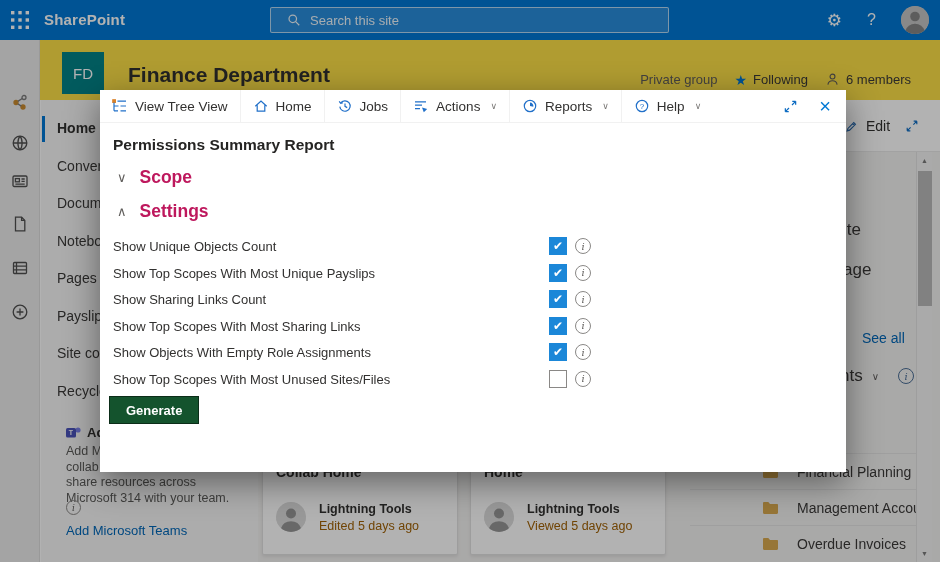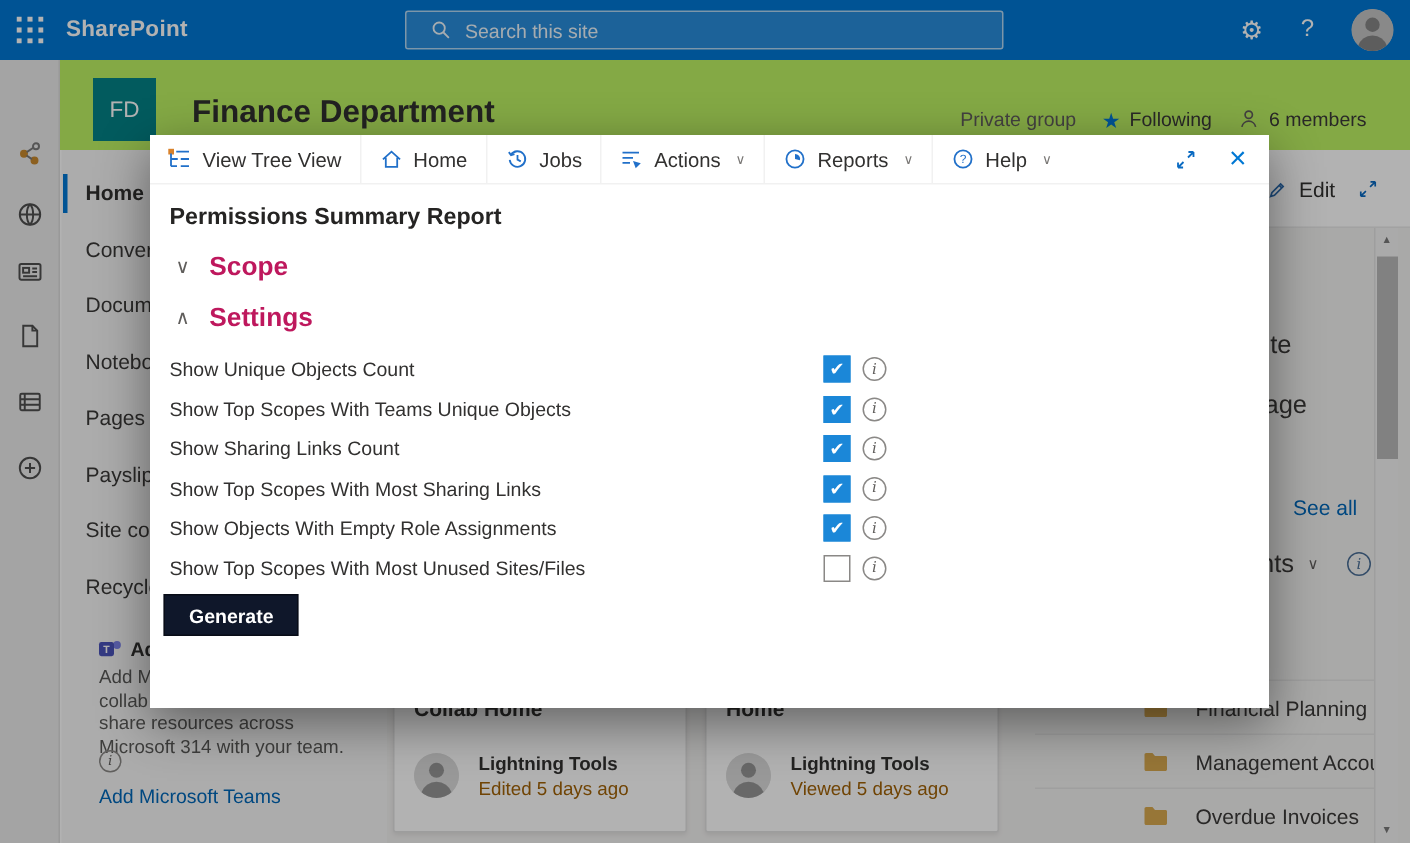--- a/index.html
+++ b/index.html
@@ -12,21 +12,21 @@
   .brand { position:absolute; left:44px; top:11px; color:#fff; font-size:15px; font-weight:700; letter-spacing:.2px; cursor:pointer; }
   .searchbox { position:absolute; left:270px; top:7px; width:399px; height:26px; background:rgba(255,255,255,.16);
     border:1px solid rgba(255,255,255,.65); border-radius:2px; display:flex; align-items:center; gap:9px;
     padding:0 10px 0 16px; color:rgba(255,255,255,.92); font-size:13px; cursor:text; }
   .suite-actions { position:absolute; right:0; top:0; height:40px; display:flex; align-items:center; gap:25px; padding-right:11px; }
   .gear { color:#fff; font-size:17px; cursor:pointer; }
   .helpq { color:#fff; font-size:16px; cursor:pointer; }
   .avatar { width:28px; height:28px; border-radius:50%; overflow:hidden; background:#c9c9c9; cursor:pointer; }
 
   
-  .site-header { position:absolute; left:40px; top:40px; right:0; height:60px; background:#bef264; }
+  .site-header { position:absolute; left:40px; top:40px; right:0; height:60px; background:#fde047; }
   .fd-tile { position:absolute; left:22px; top:12px; width:42px; height:42px; background:#038387; color:#fff;
     display:flex; align-items:center; justify-content:center; font-size:15px; cursor:pointer; }
   .site-title { position:absolute; left:88px; top:23px; font-size:21px; font-weight:700; color:#323130; }
   .site-meta { position:absolute; right:29px; top:32px; display:flex; align-items:center; gap:17px; font-size:13px; color:#605e5c; }
   .meta-chunk { display:flex; align-items:center; gap:6px; }
   .star { color:#0078d4; font-size:14px; line-height:1; }
   .following-l, .members-l { color:#3b3a39; }
 
   
   .app-rail { position:absolute; left:0; top:40px; width:40px; height:522px; background:#ebebeb; border-right:1px solid #dcdcdc; }
@@ -103,21 +103,21 @@
   .srow-label { position:absolute; left:0; top:50%; transform:translateY(-50%); font-size:13px; color:#323130; }
   .checkbox { position:absolute; left:436px; top:50%; transform:translateY(-50%); width:18px; height:18px;
     border:1px solid #8a8886; background:#fff; display:flex; align-items:center; justify-content:center; cursor:pointer; }
   .checkbox.checked { background:#1b87d8; border-color:#1b87d8; }
   .check-glyph { display:none; color:#fff; font-size:12px; line-height:1; }
   .checkbox.checked .check-glyph { display:block; }
   .info-badge { position:absolute; left:462px; top:50%; transform:translateY(-50%); width:16px; height:16px;
     border:1px solid #8a8886; border-radius:50%; color:#605e5c; font-size:10px; display:flex; align-items:center;
     justify-content:center; font-family:"DejaVu Serif", serif; font-style:italic; cursor:pointer; }
 
-  .generate { position:absolute; left:9px; top:306px; min-width:86px; height:28px; background:#0f172a; color:#fff;
+  .generate { position:absolute; left:9px; top:306px; min-width:86px; height:28px; background:#14532d; color:#fff;
     font-size:13px; font-weight:700; border:1px solid rgba(0,0,0,.45); display:flex; align-items:center;
     justify-content:center; padding:0 16px; cursor:pointer; font-family:"Liberation Sans", sans-serif; }
 </style>
 </head>
 <body>
 
 <div class="screen">
 
   <header class="suitebar">
     <div class="waffle">
@@ -419,21 +419,21 @@
 
     <div class="srows">
       <div class="srow">
         <span class="srow-label">Show Unique Objects Count</span>
         <span class="checkbox checked">
             <span class="check-glyph">✔</span>
           </span>
         <span class="info-badge">i</span>
       </div>
       <div class="srow">
-        <span class="srow-label">Show Top Scopes With Teams Unique Objects</span>
+        <span class="srow-label">Show Top Scopes With Most Unique Payslips</span>
         <span class="checkbox checked">
             <span class="check-glyph">✔</span>
           </span>
         <span class="info-badge">i</span>
       </div>
       <div class="srow">
         <span class="srow-label">Show Sharing Links Count</span>
         <span class="checkbox checked">
             <span class="check-glyph">✔</span>
           </span>

